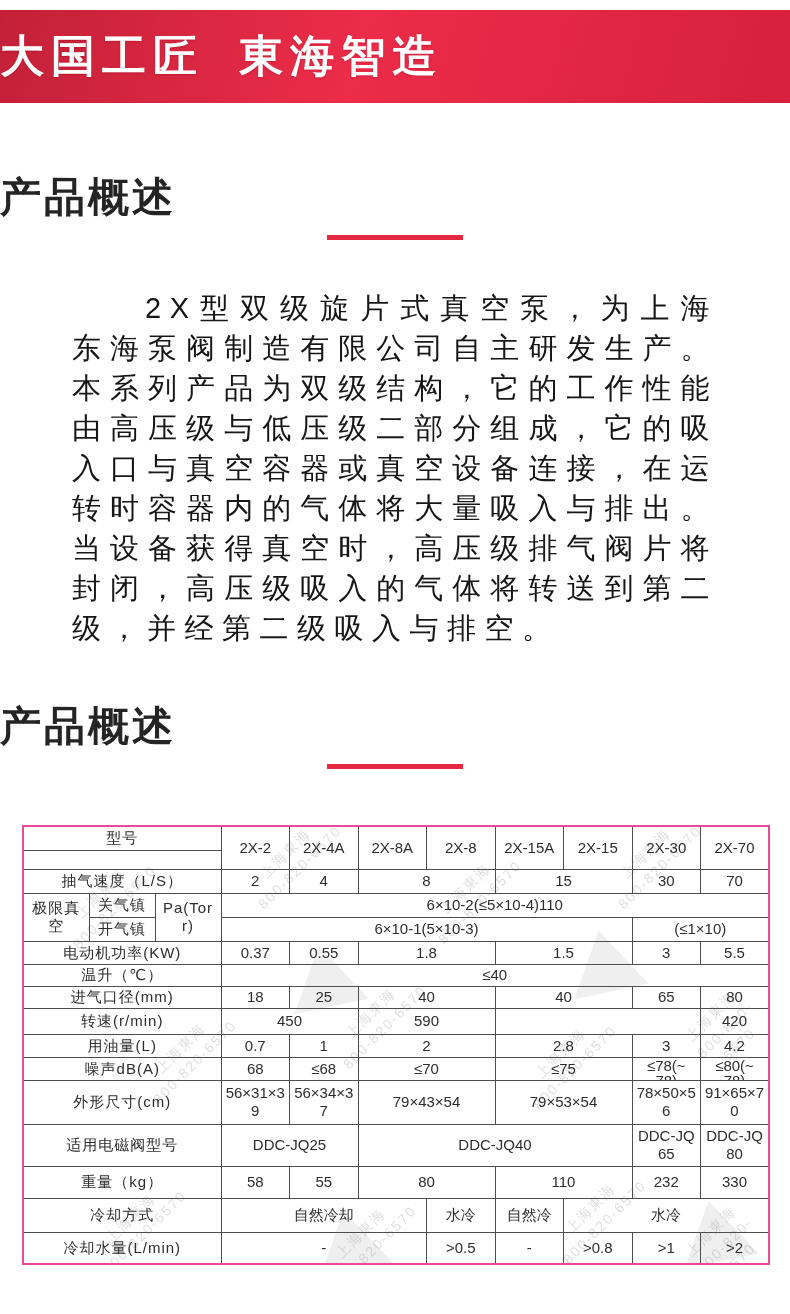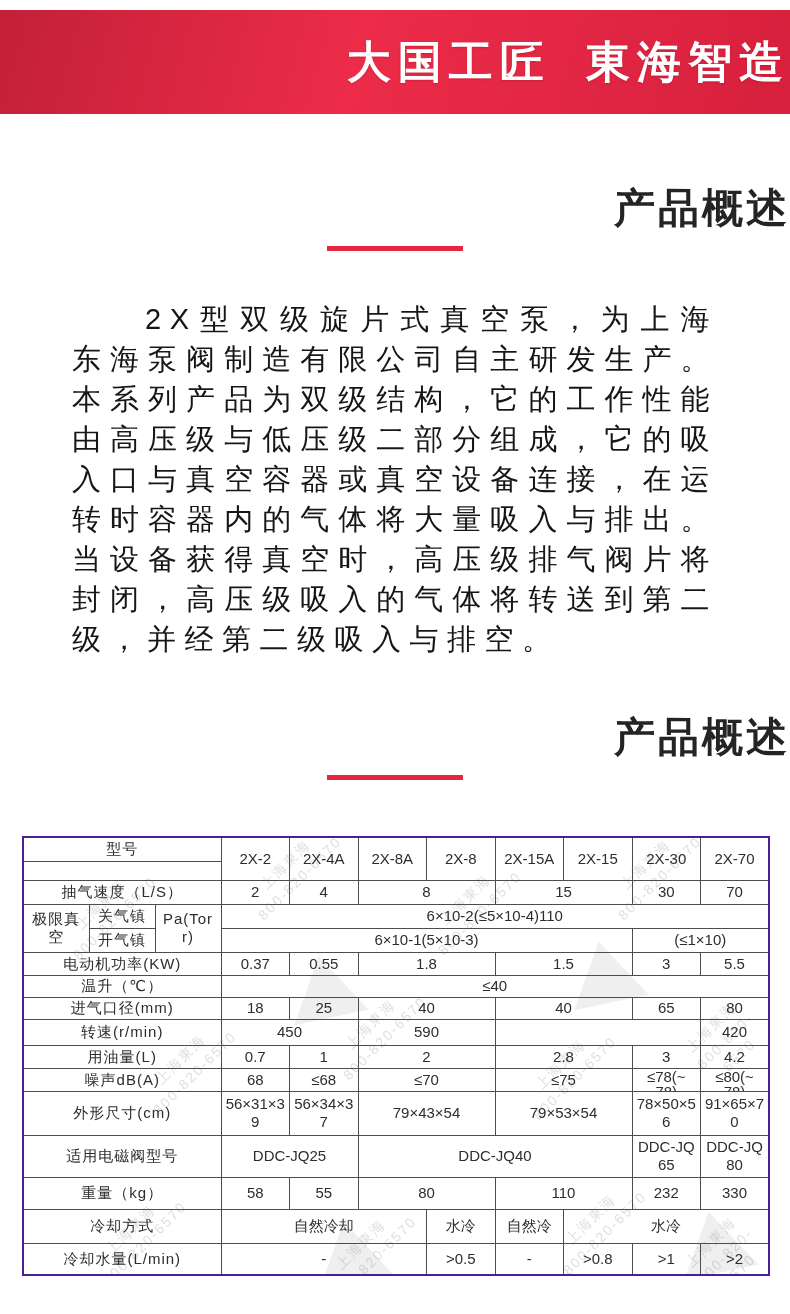--- a/index.html
+++ b/index.html
@@ -6,33 +6,33 @@
   body {
     width: 790px; height: 1314px;
     background: #ffffff;
     font-family: "Liberation Sans", "DejaVu Sans", sans-serif;
     overflow: hidden;
     position: relative;
   }
   
   .banner {
     margin-top: 10px;
-    height: 104px;
-    display: flex; align-items: center; justify-content: flex-end;
+    height: 93px;
+    display: flex; align-items: center; justify-content: flex-start;
   }
   .banner-title {
     color: #ffffff;
     font-size: 44px;
     font-weight: bold;
     letter-spacing: 7px;
     word-spacing: 16px;
     text-shadow: 0 1px 2px rgba(120,0,15,0.25);
   }
   
-  .section-head { text-align: right; }
+  .section-head { text-align: left; }
   .section-head.first { margin-top: 70px; }
   .section-head.second { margin-top: 54px; }
   .section-title {
     font-size: 41px;
     font-weight: bold;
     color: #242424;
     letter-spacing: 3px;
     line-height: 48px;
   }
   .underline {
@@ -56,21 +56,21 @@
     position: relative;
     width: 746px;
     margin: 56px 0 0 22px;
   }
   table.spec {
     position: relative;
     z-index: 2;
     border-collapse: collapse;
     table-layout: fixed;
     width: 746px;
-    border: 2px solid #4c1d95;
+    border: 2px solid #ec4899;
   }
   table.spec td {
     border: 1px solid #4d4d4d;
     text-align: center;
     vertical-align: middle;
     font-size: 15px;
     color: #2d2d2d;
     padding: 1px 2px;
     line-height: 1.18;
     word-break: break-all;

